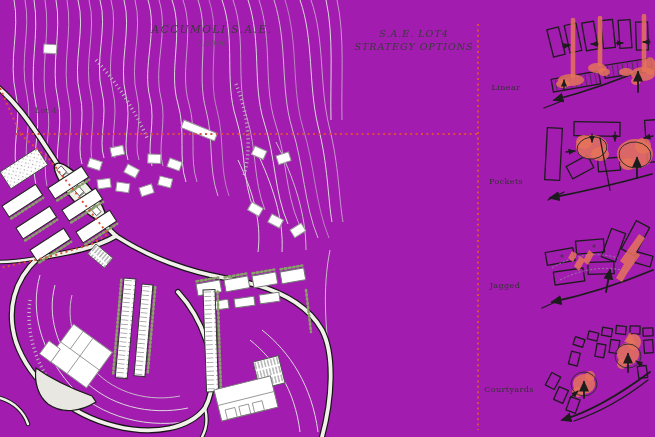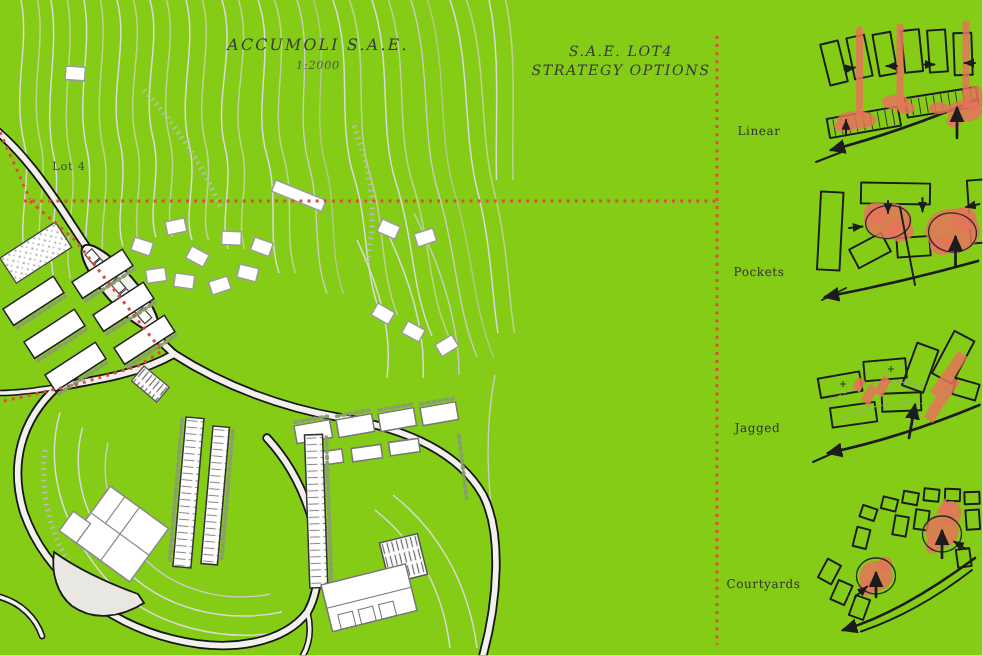--- a/index.html
+++ b/index.html
@@ -1,16 +1,16 @@
 <!DOCTYPE html>
 <html><head>
 <meta charset="utf-8">
 <style>
   html,body{margin:0;padding:0;background:#ffffff;}
-  #canvas{position:relative;width:655px;height:437px;background:#84cc16;overflow:hidden;
+  #canvas{position:relative;width:655px;height:437px;background:#a21caf;overflow:hidden;
           font-family:"DejaVu Serif", serif;}
   svg{display:block}
   .contour{stroke:#dadada;stroke-width:1;fill:none}
   .contour2{stroke:#cccccc;stroke-width:.9;fill:none}
   .hachure{stroke:#bdbdbd;stroke-width:3.5;fill:none;stroke-dasharray:1 3}
   .road-c{stroke:#161616;stroke-width:6.2;fill:none;stroke-linecap:round}
   .road-f{stroke:#f2f0ea;stroke-width:3.8;fill:none;stroke-linecap:round}
   .road-cs{stroke:#161616;stroke-width:4.4;fill:none;stroke-linecap:round}
   .road-fs{stroke:#f2f0ea;stroke-width:2.4;fill:none;stroke-linecap:round}
   .bld{stroke:#222;fill:#fff;stroke-width:1}

